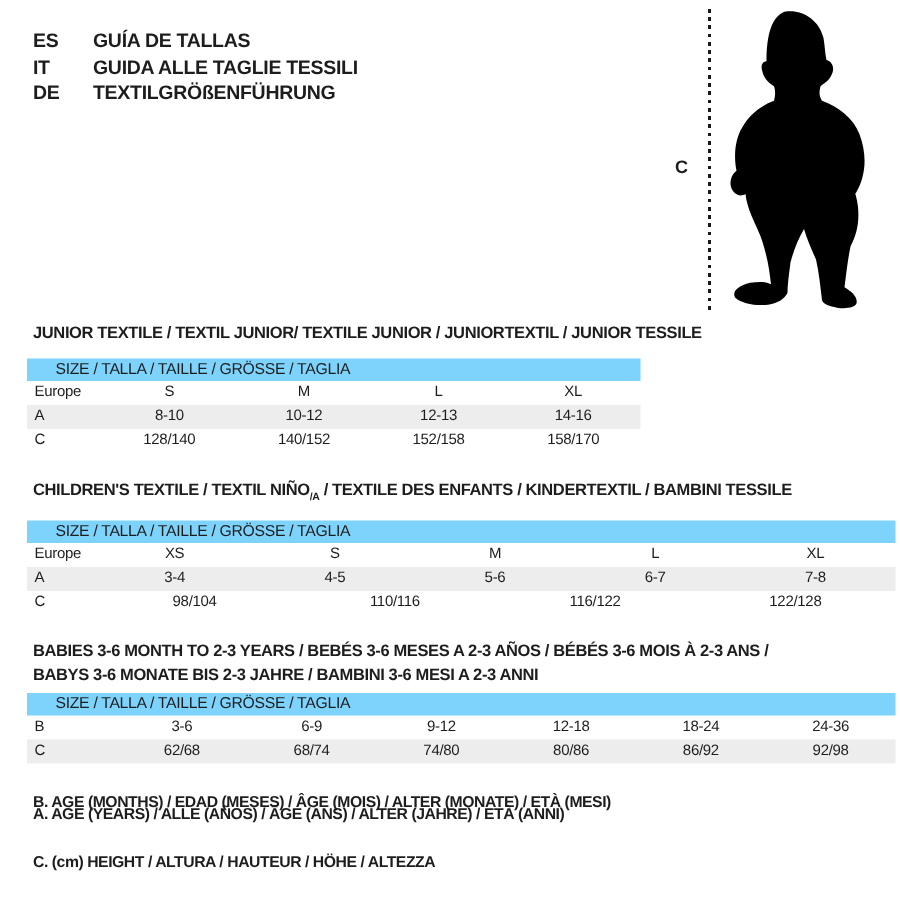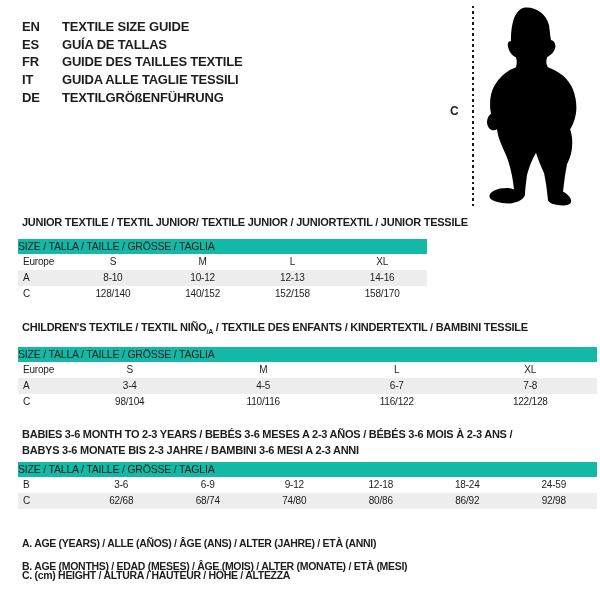--- a/index.html
+++ b/index.html
@@ -18,51 +18,43 @@
   .fig-c{position:absolute;left:450px;top:104px;font-weight:bold;font-size:12px;}
   .baby-svg{position:absolute;left:479px;top:4px;}
 
   
   .section-title{position:absolute;left:22px;font-weight:bold;font-size:11px;
                  letter-spacing:-0.25px;white-space:nowrap;}
   .section-title sub{font-size:7px;}
 
   
   .tbl{position:absolute;left:18px;}
-  .size-bar{height:15px;line-height:15px;background:#14b8a6;font-size:10.5px;
-            padding-left:0;letter-spacing:-0.2px;color:#1d1d1d;}
+  .size-bar{height:15px;line-height:15px;background:#7dd3fc;font-size:10.5px;
+            padding-left:19px;letter-spacing:-0.2px;color:#1d1d1d;}
   .trow{display:flex;height:16px;line-height:16px;font-size:10px;letter-spacing:-0.2px;}
   .trow.shaded{background:#ededed;}
   .rlbl{padding-left:5px;}
   .tbl-junior .rlbl{width:45px;}
   .tbl-children .rlbl{width:40px;}
   .tbl-babies .rlbl{width:55px;}
   .cell{flex:1;text-align:center;}
 
   
   .foot{position:absolute;left:22px;font-weight:bold;font-size:10.5px;
         letter-spacing:-0.3px;white-space:nowrap;}
 </style>
 </head>
 <body>
 
 <div class="canvas">
 
   <div class="langs">
     <div class="lang-row">
-      <span class="lang-code">EN</span>
-      <span class="lang-label">TEXTILE SIZE GUIDE</span>
-    </div>
-    <div class="lang-row">
       <span class="lang-code">ES</span>
       <span class="lang-label">GUÍA DE TALLAS</span>
-    </div>
-    <div class="lang-row">
-      <span class="lang-code">FR</span>
-      <span class="lang-label">GUIDE DES TAILLES TEXTILE</span>
     </div>
     <div class="lang-row">
       <span class="lang-code">IT</span>
       <span class="lang-label">GUIDA ALLE TAGLIE TESSILI</span>
     </div>
     <div class="lang-row">
       <span class="lang-code">DE</span>
       <span class="lang-label">TEXTILGRÖßENFÜHRUNG</span>
     </div>
   </div>
@@ -134,29 +126,31 @@
       <span class="cell">152/158</span>
       <span class="cell">158/170</span>
     </div>
   </div>
 
   <div class="section-title" style="top:321px;"><span>CHILDREN'S TEXTILE / TEXTIL NIÑO</span><sub>/A</sub><span> / TEXTILE DES ENFANTS / KINDERTEXTIL / BAMBINI TESSILE</span></div>
   <div class="tbl tbl-children" style="top:347px;width:579px;">
     <div class="size-bar">SIZE / TALLA / TAILLE / GRÖSSE / TAGLIA</div>
     <div class="trow">
       <span class="rlbl">Europe</span>
+      <span class="cell">XS</span>
       <span class="cell">S</span>
       <span class="cell">M</span>
       <span class="cell">L</span>
       <span class="cell">XL</span>
     </div>
     <div class="trow shaded">
       <span class="rlbl">A</span>
       <span class="cell">3-4</span>
       <span class="cell">4-5</span>
+      <span class="cell">5-6</span>
       <span class="cell">6-7</span>
       <span class="cell">7-8</span>
     </div>
     <div class="trow">
       <span class="rlbl">C</span>
       <span class="cell">98/104</span>
       <span class="cell">110/116</span>
       <span class="cell">116/122</span>
       <span class="cell">122/128</span>
     </div>
@@ -166,30 +160,30 @@
   <div class="section-title" style="top:444px;">BABYS 3-6 MONATE BIS 2-3 JAHRE / BAMBINI 3-6 MESI A 2-3 ANNI</div>
   <div class="tbl tbl-babies" style="top:462px;width:579px;">
     <div class="size-bar">SIZE / TALLA / TAILLE / GRÖSSE / TAGLIA</div>
     <div class="trow">
       <span class="rlbl">B</span>
       <span class="cell">3-6</span>
       <span class="cell">6-9</span>
       <span class="cell">9-12</span>
       <span class="cell">12-18</span>
       <span class="cell">18-24</span>
-      <span class="cell">24-59</span>
+      <span class="cell">24-36</span>
     </div>
     <div class="trow shaded">
       <span class="rlbl">C</span>
       <span class="cell">62/68</span>
       <span class="cell">68/74</span>
       <span class="cell">74/80</span>
       <span class="cell">80/86</span>
       <span class="cell">86/92</span>
       <span class="cell">92/98</span>
     </div>
   </div>
 
   <div class="foot" style="top:537px;">A. AGE (YEARS) / ALLE (AÑOS) / ÂGE (ANS) / ALTER (JAHRE) / ETÀ (ANNI)</div>
-  <div class="foot" style="top:560px;">B. AGE (MONTHS) / EDAD (MESES) / ÂGE (MOIS) / ALTER (MONATE) / ETÀ (MESI)</div>
+  <div class="foot" style="top:529px;">B. AGE (MONTHS) / EDAD (MESES) / ÂGE (MOIS) / ALTER (MONATE) / ETÀ (MESI)</div>
   <div class="foot" style="top:569px;">C. (cm) HEIGHT / ALTURA / HAUTEUR / HÖHE / ALTEZZA</div>
 
 </div>
 
 </body></html>

